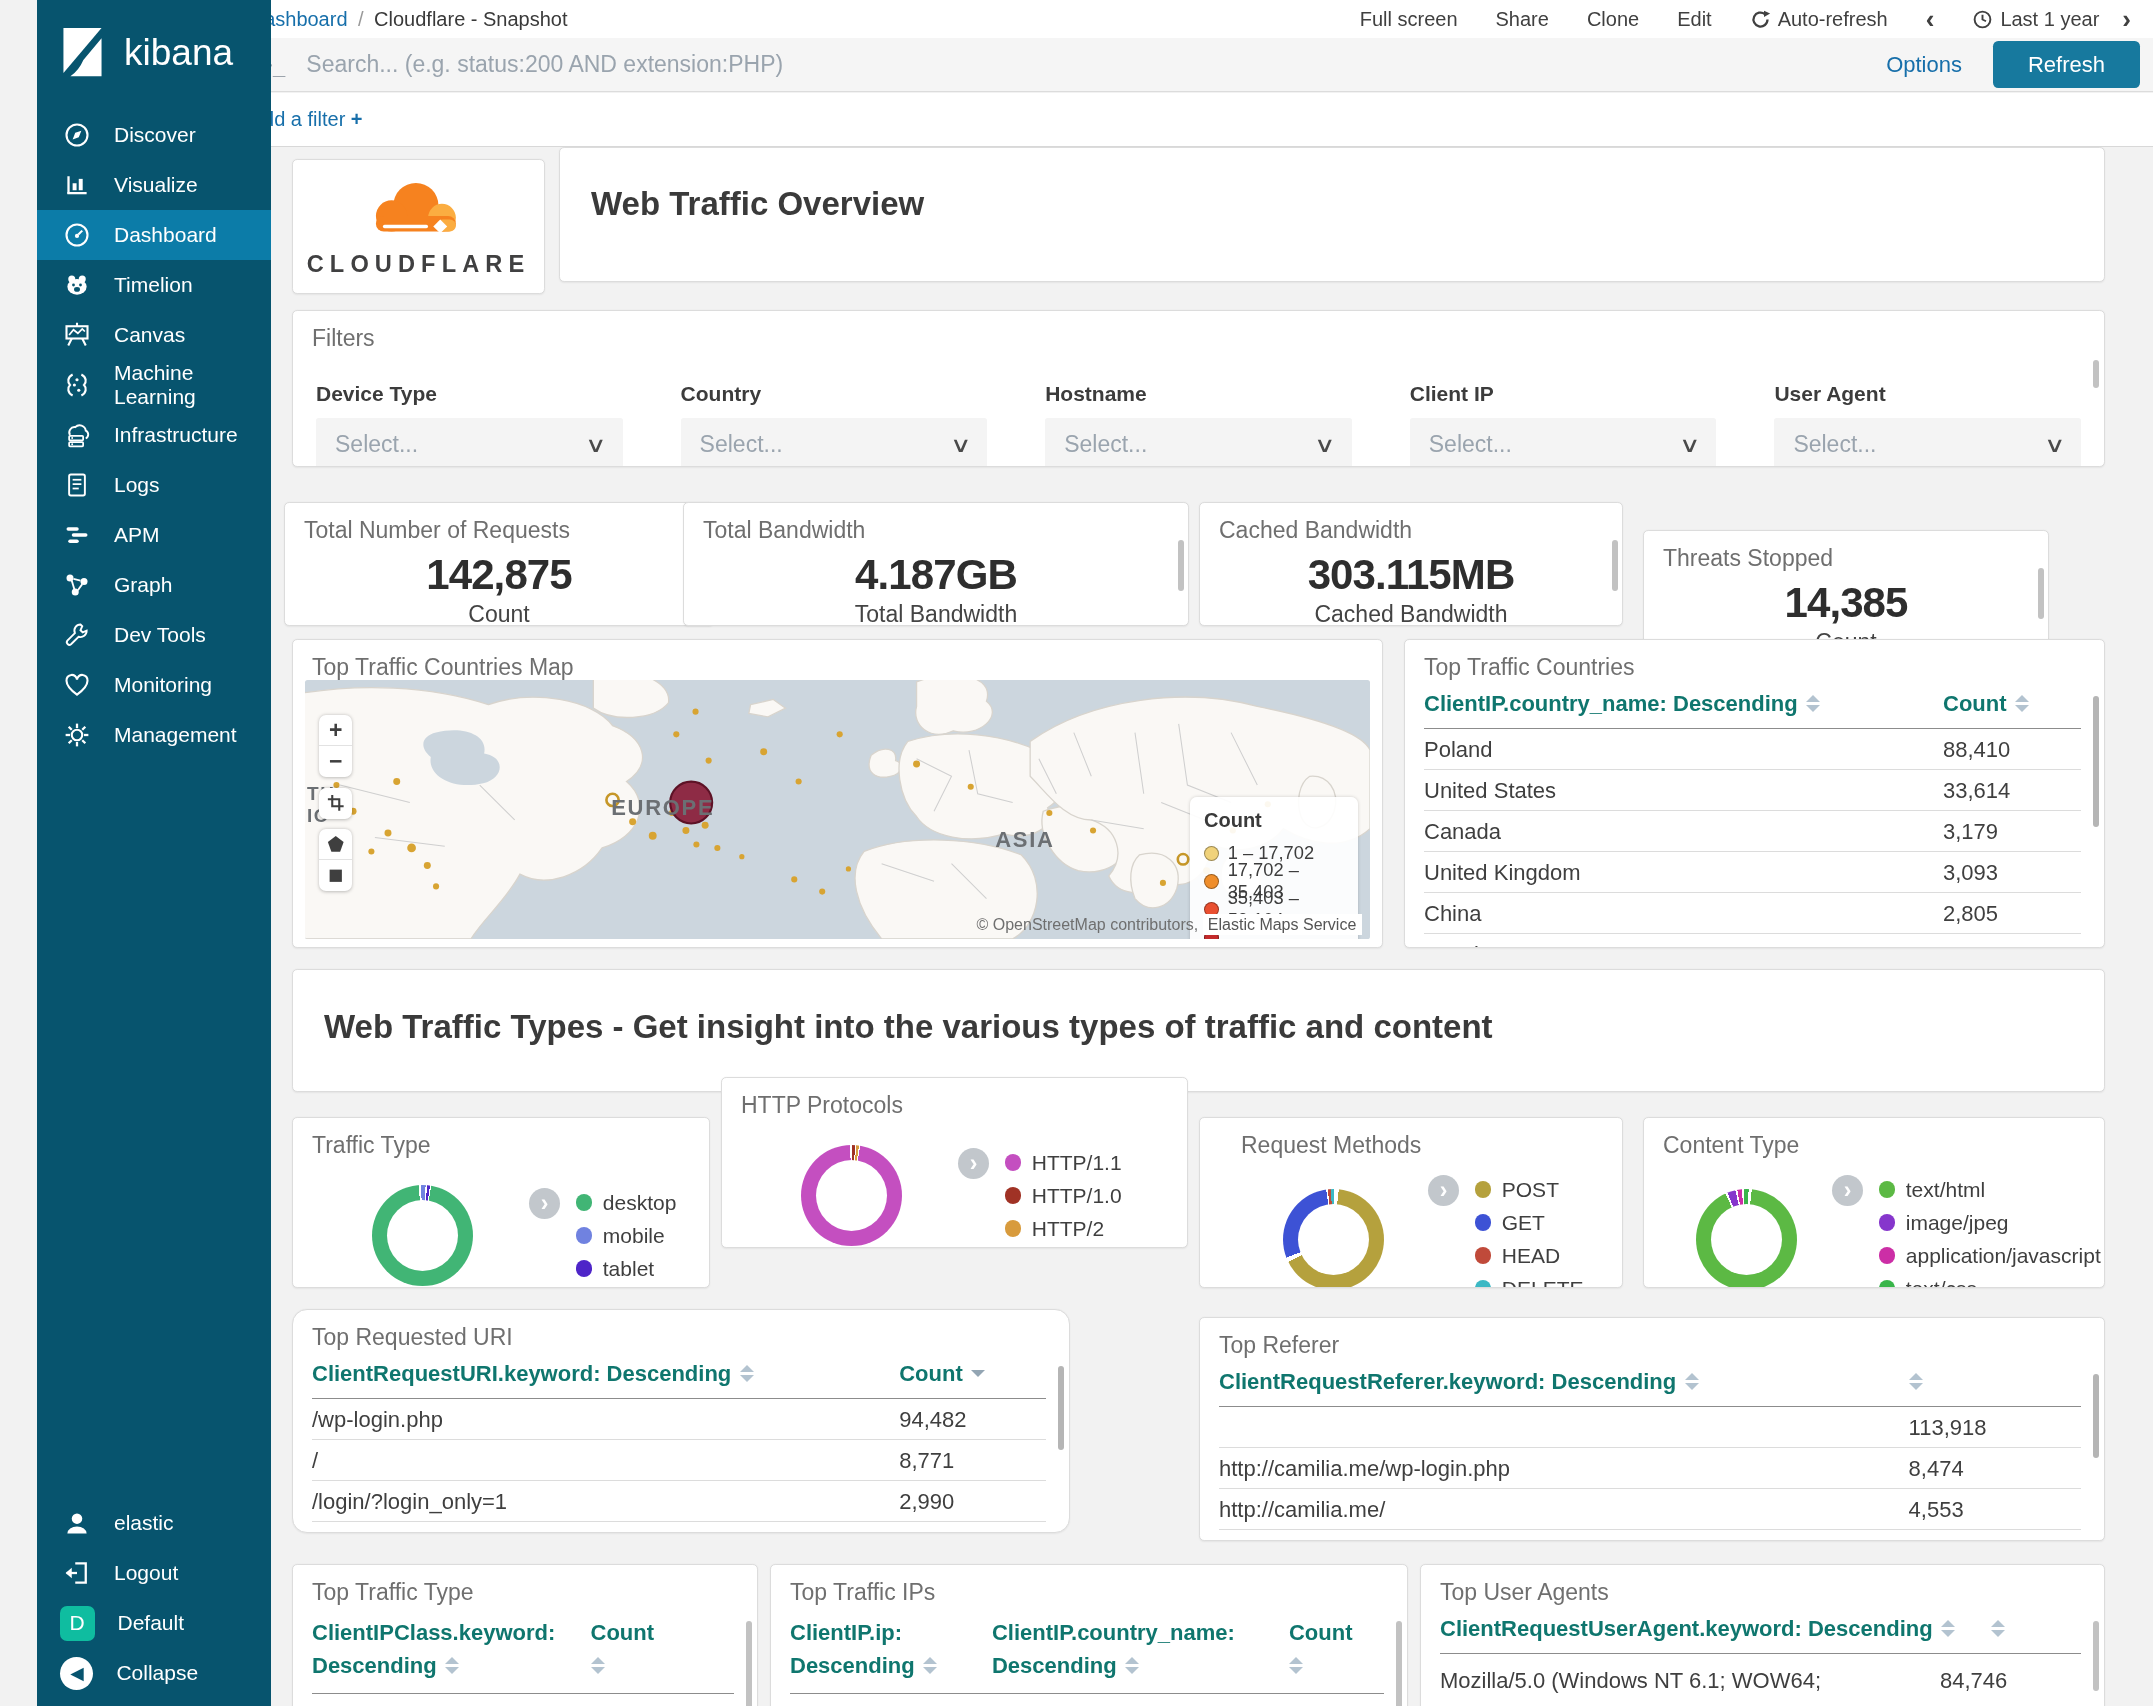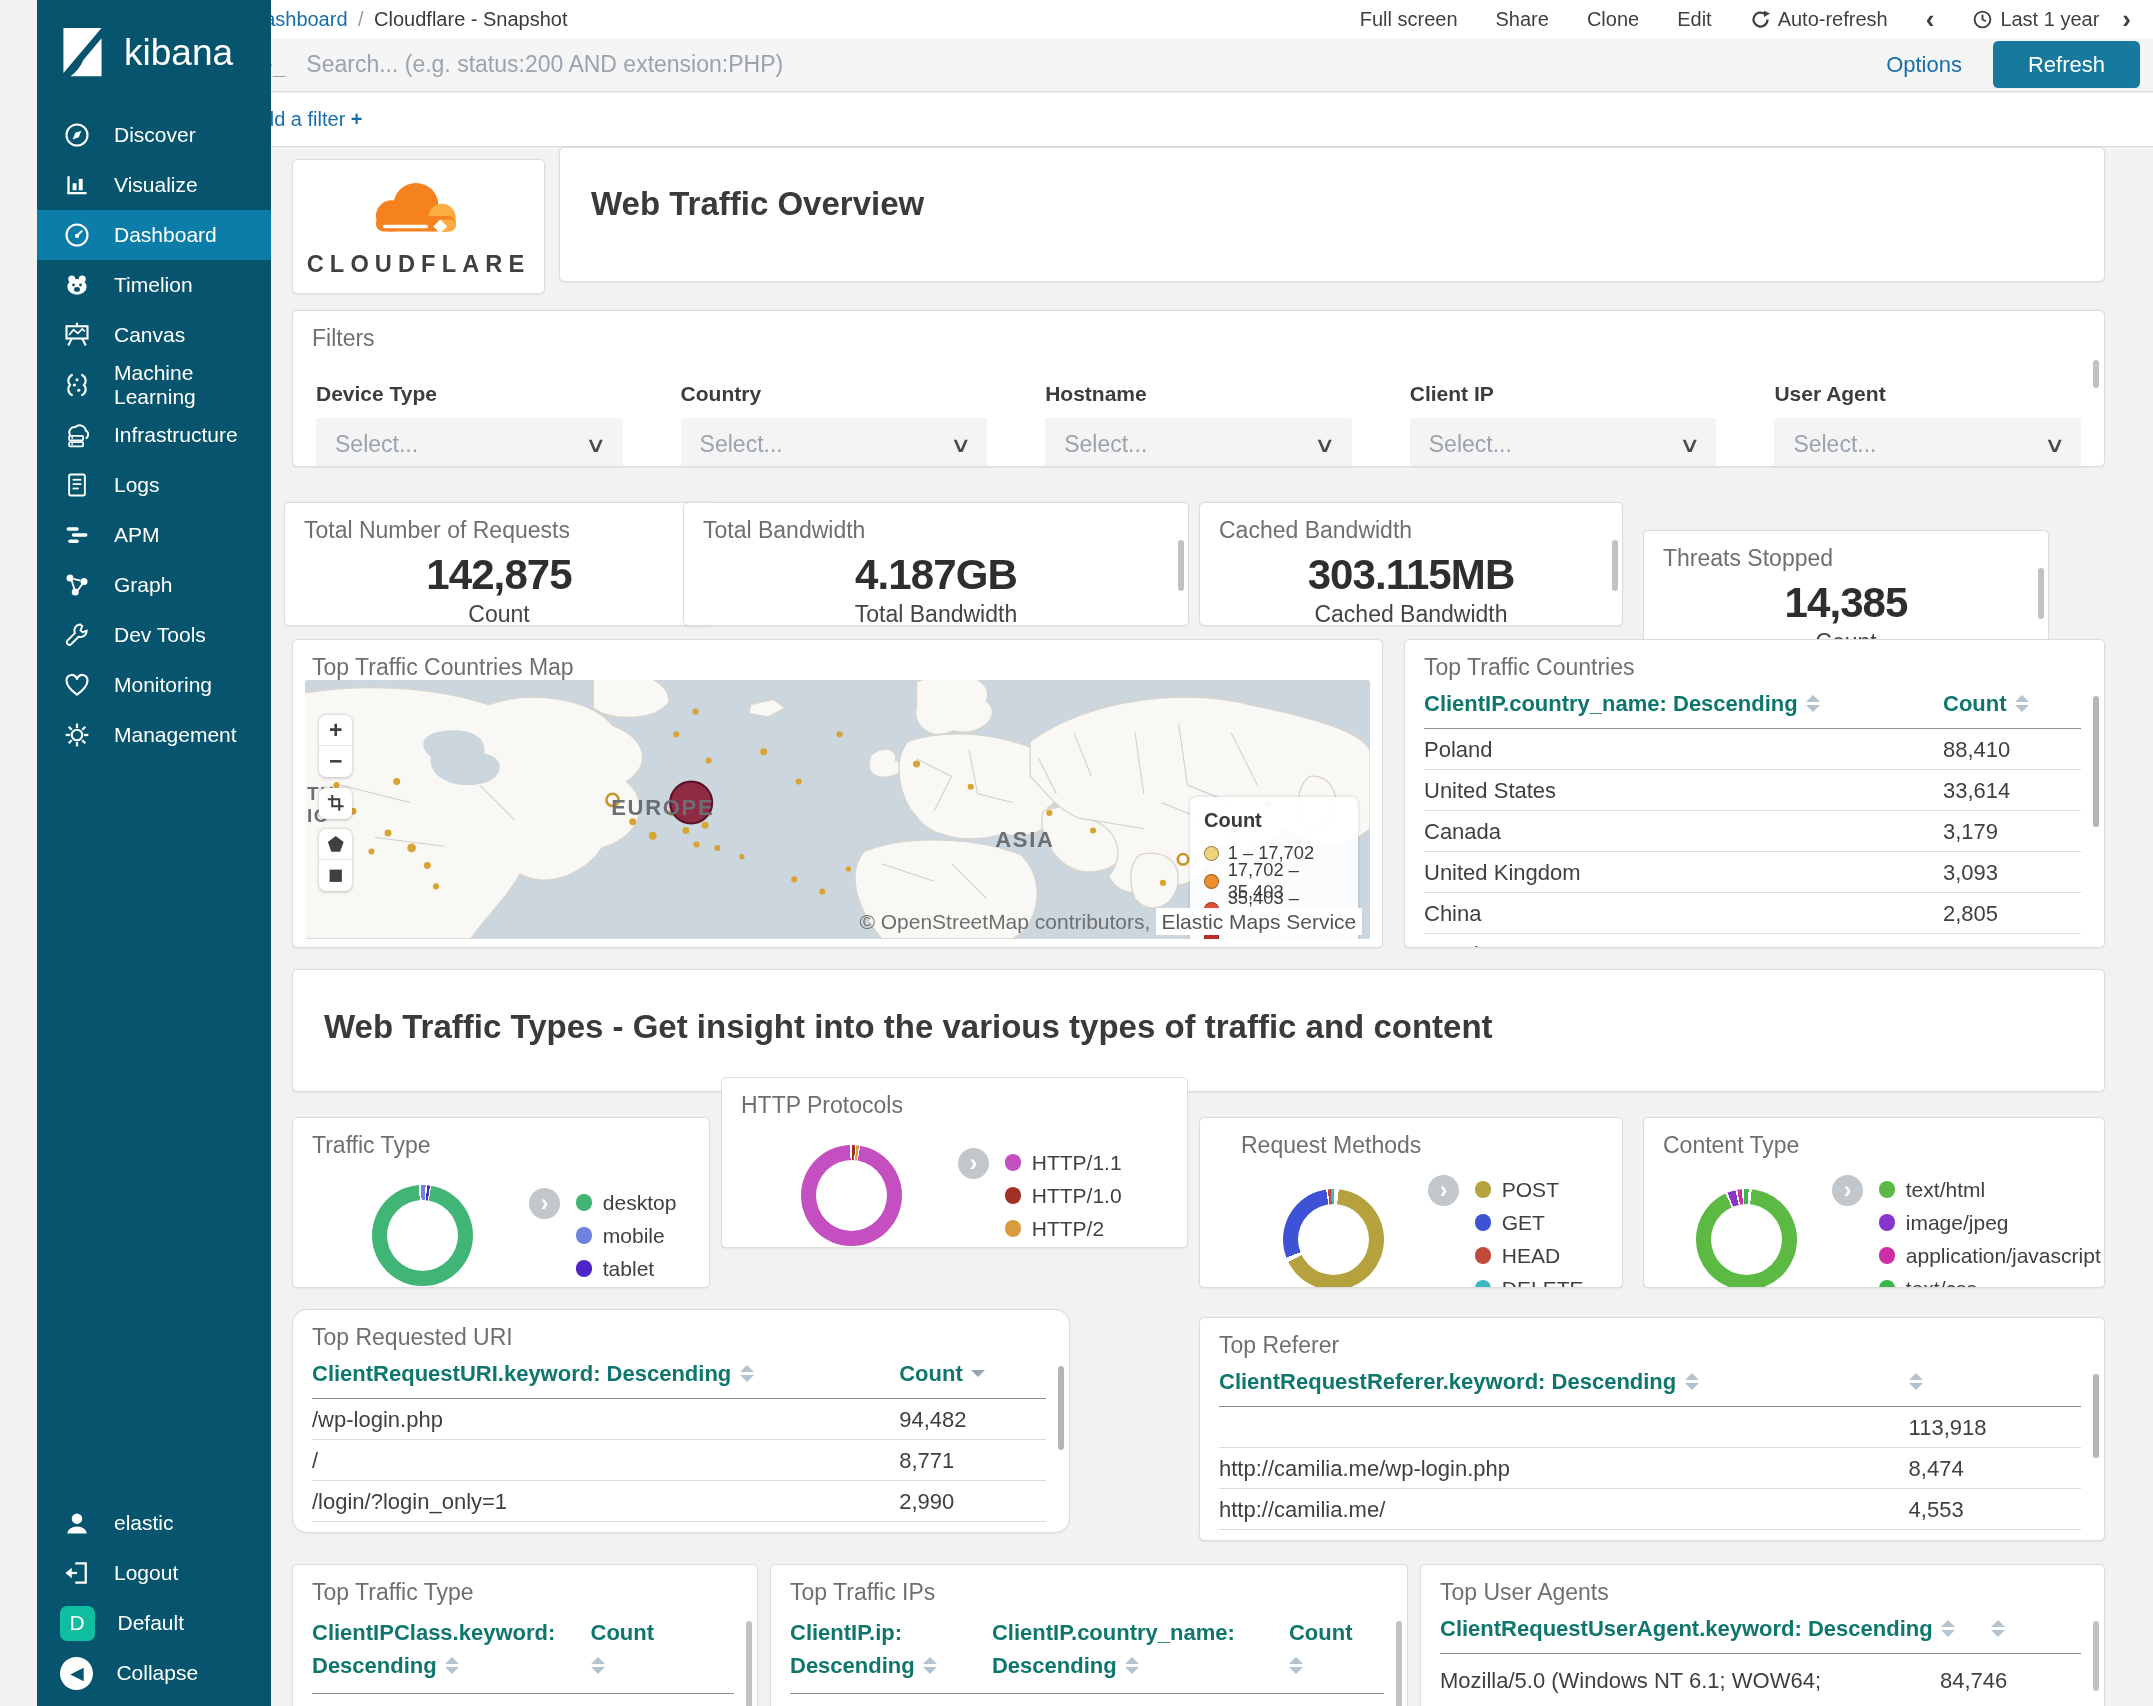--- a/index.html
+++ b/index.html
@@ -102,21 +102,21 @@
   .mbtn-group { background:#fff; border-radius:7px; box-shadow:0 0.9px 3.5px rgba(0,0,0,.25); width:33px; overflow:hidden; margin-bottom:10.5px;}
   .mbtn { height:31px; display:flex; align-items:center; justify-content:center; font-size:23px; font-weight:bold;
           color:#3f3f3f; cursor:pointer; border-bottom:0.9px solid #e2e2e2; }
   .mbtn:last-child { border-bottom:none; }
   #maplegend { position:absolute; right:12.2px; top:117px; width:168px; background:rgba(255,255,255,.92);
                border-radius:7px; box-shadow:0 0.9px 3.5px rgba(0,0,0,.18); padding:12.2px 14px; z-index:3;}
   #maplegend .lg-title { font-weight:bold; font-size:20px; margin-bottom:7px; }
   .lg-item { display:flex; align-items:center; gap:8.7px; font-size:18.3px; color:#3d3d3d; height:28px;}
   .lg-dot { width:15px; height:15px; border-radius:50%; border:1.7px solid rgba(0,0,0,.35); flex:0 0 15px;}
   .lg0{background:#f0d27a}.lg1{background:#ef8e2c}.lg2{background:#e94f30}.lg3{background:#c32a2b}
-  #attrib { position:absolute; right:8.7px; bottom:5.2px; font-size:21px; color:#6f6f6f; z-index:3; }
+  #attrib { position:absolute; right:8.7px; bottom:5.2px; font-size:16px; color:#6f6f6f; z-index:3; }
   #attrib .chip { background:#fff; padding:1.7px 5.2px; color:#555; }
 </style>
 </head>
 <body>
 
 <div id="app">
 
   <nav id="sidebar">
     <div class="logo-row">
       <svg width="45" height="54" viewBox="0 0 52 62">

